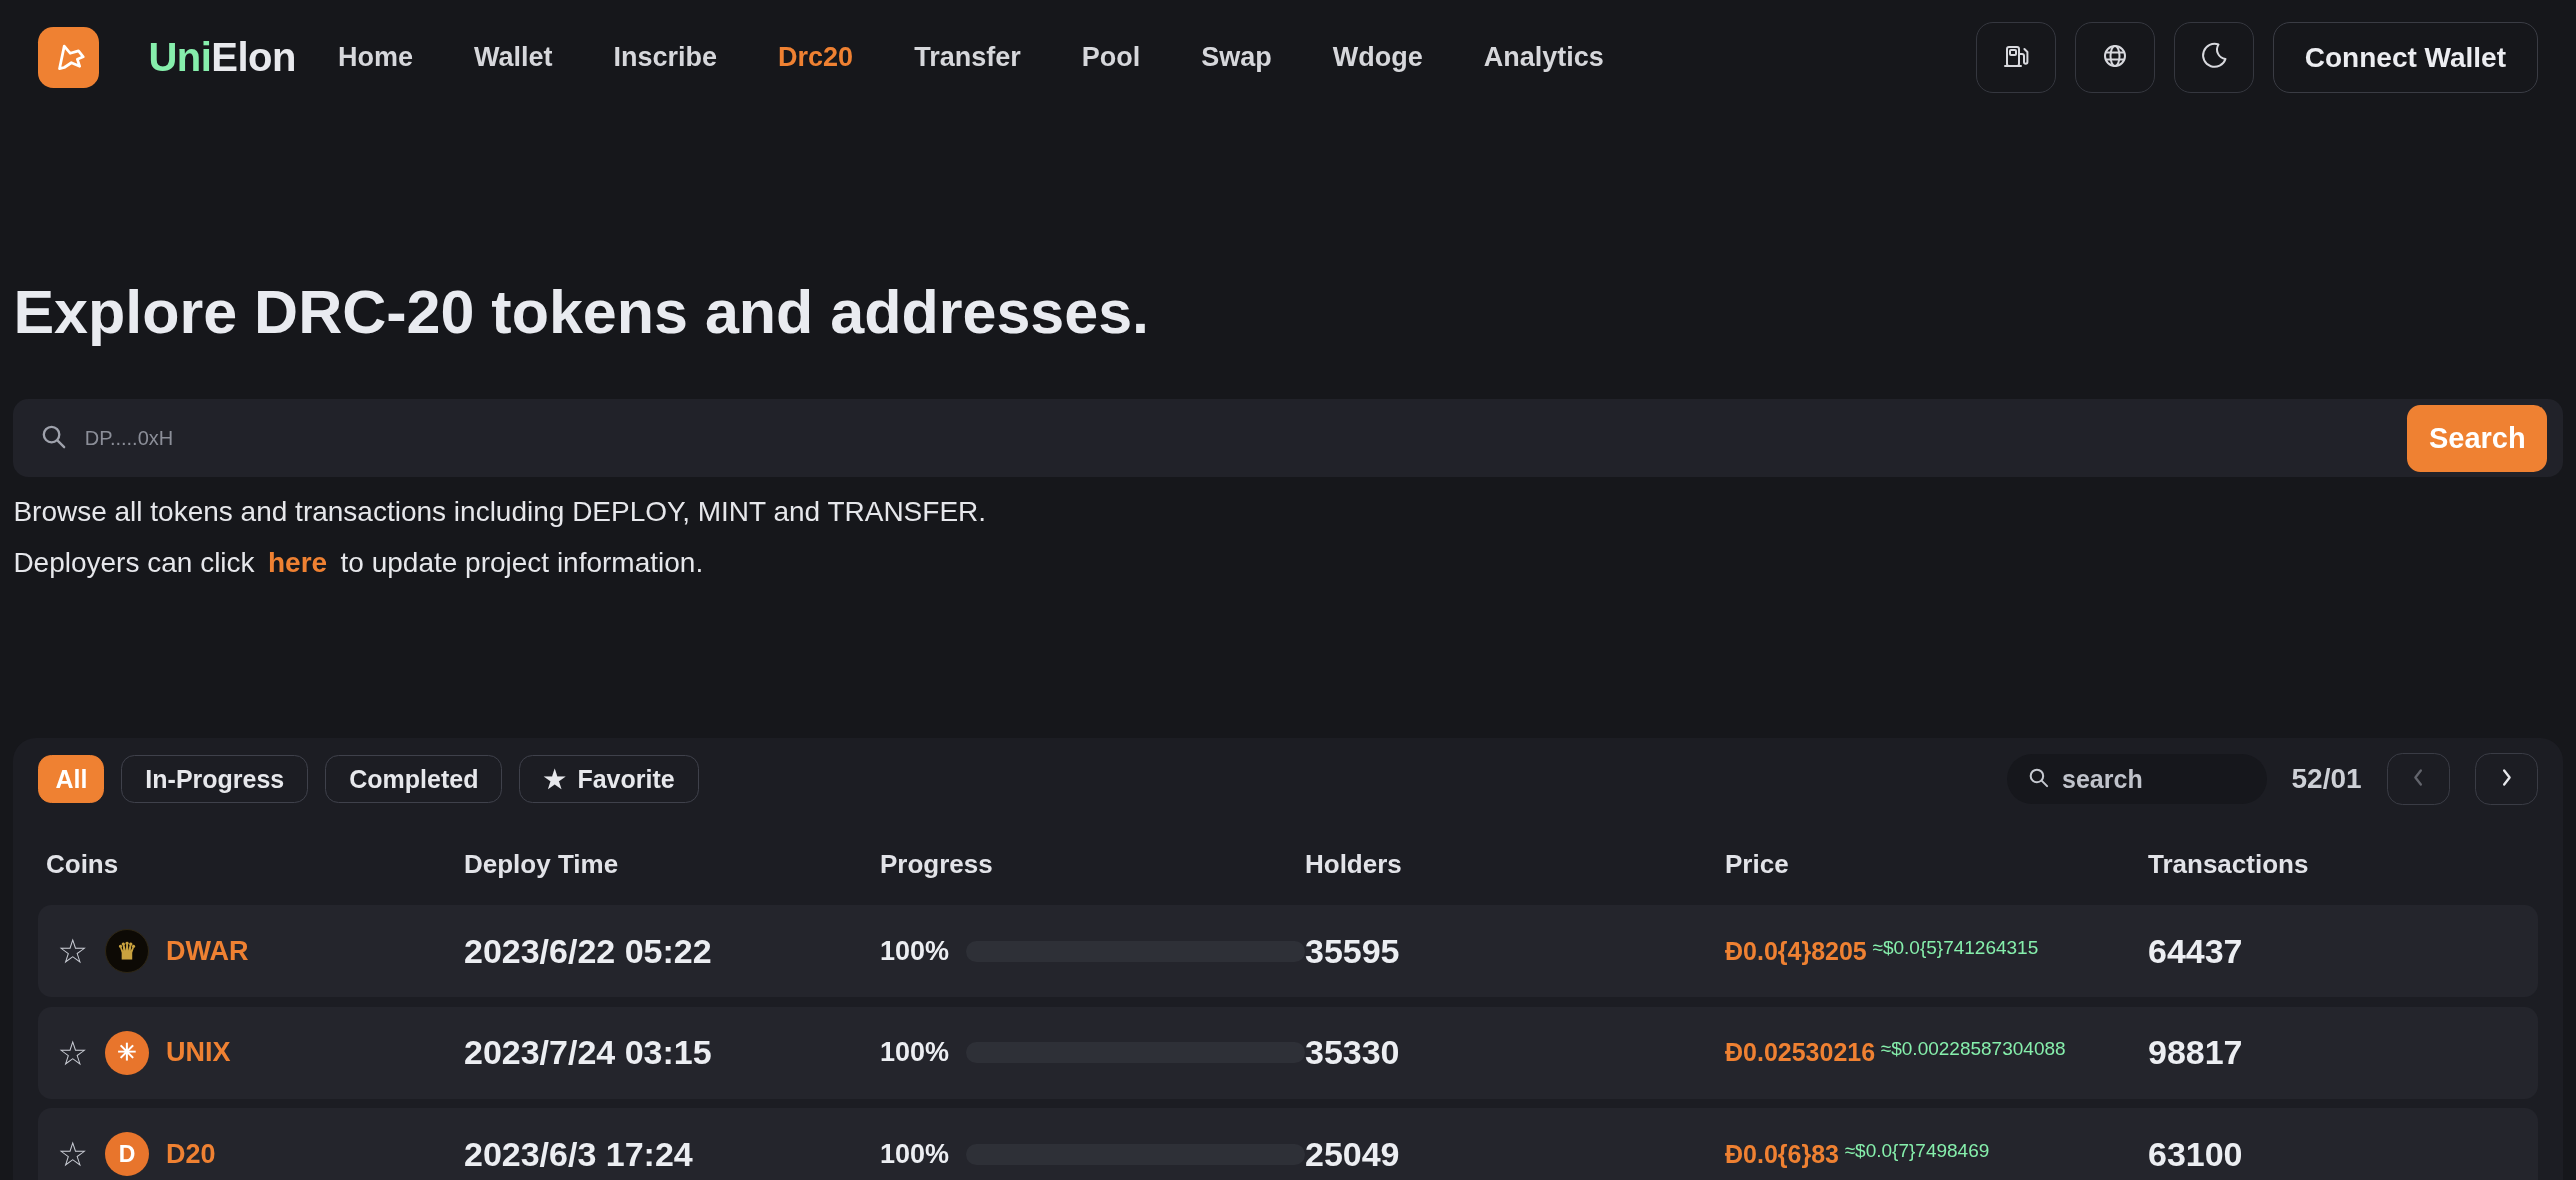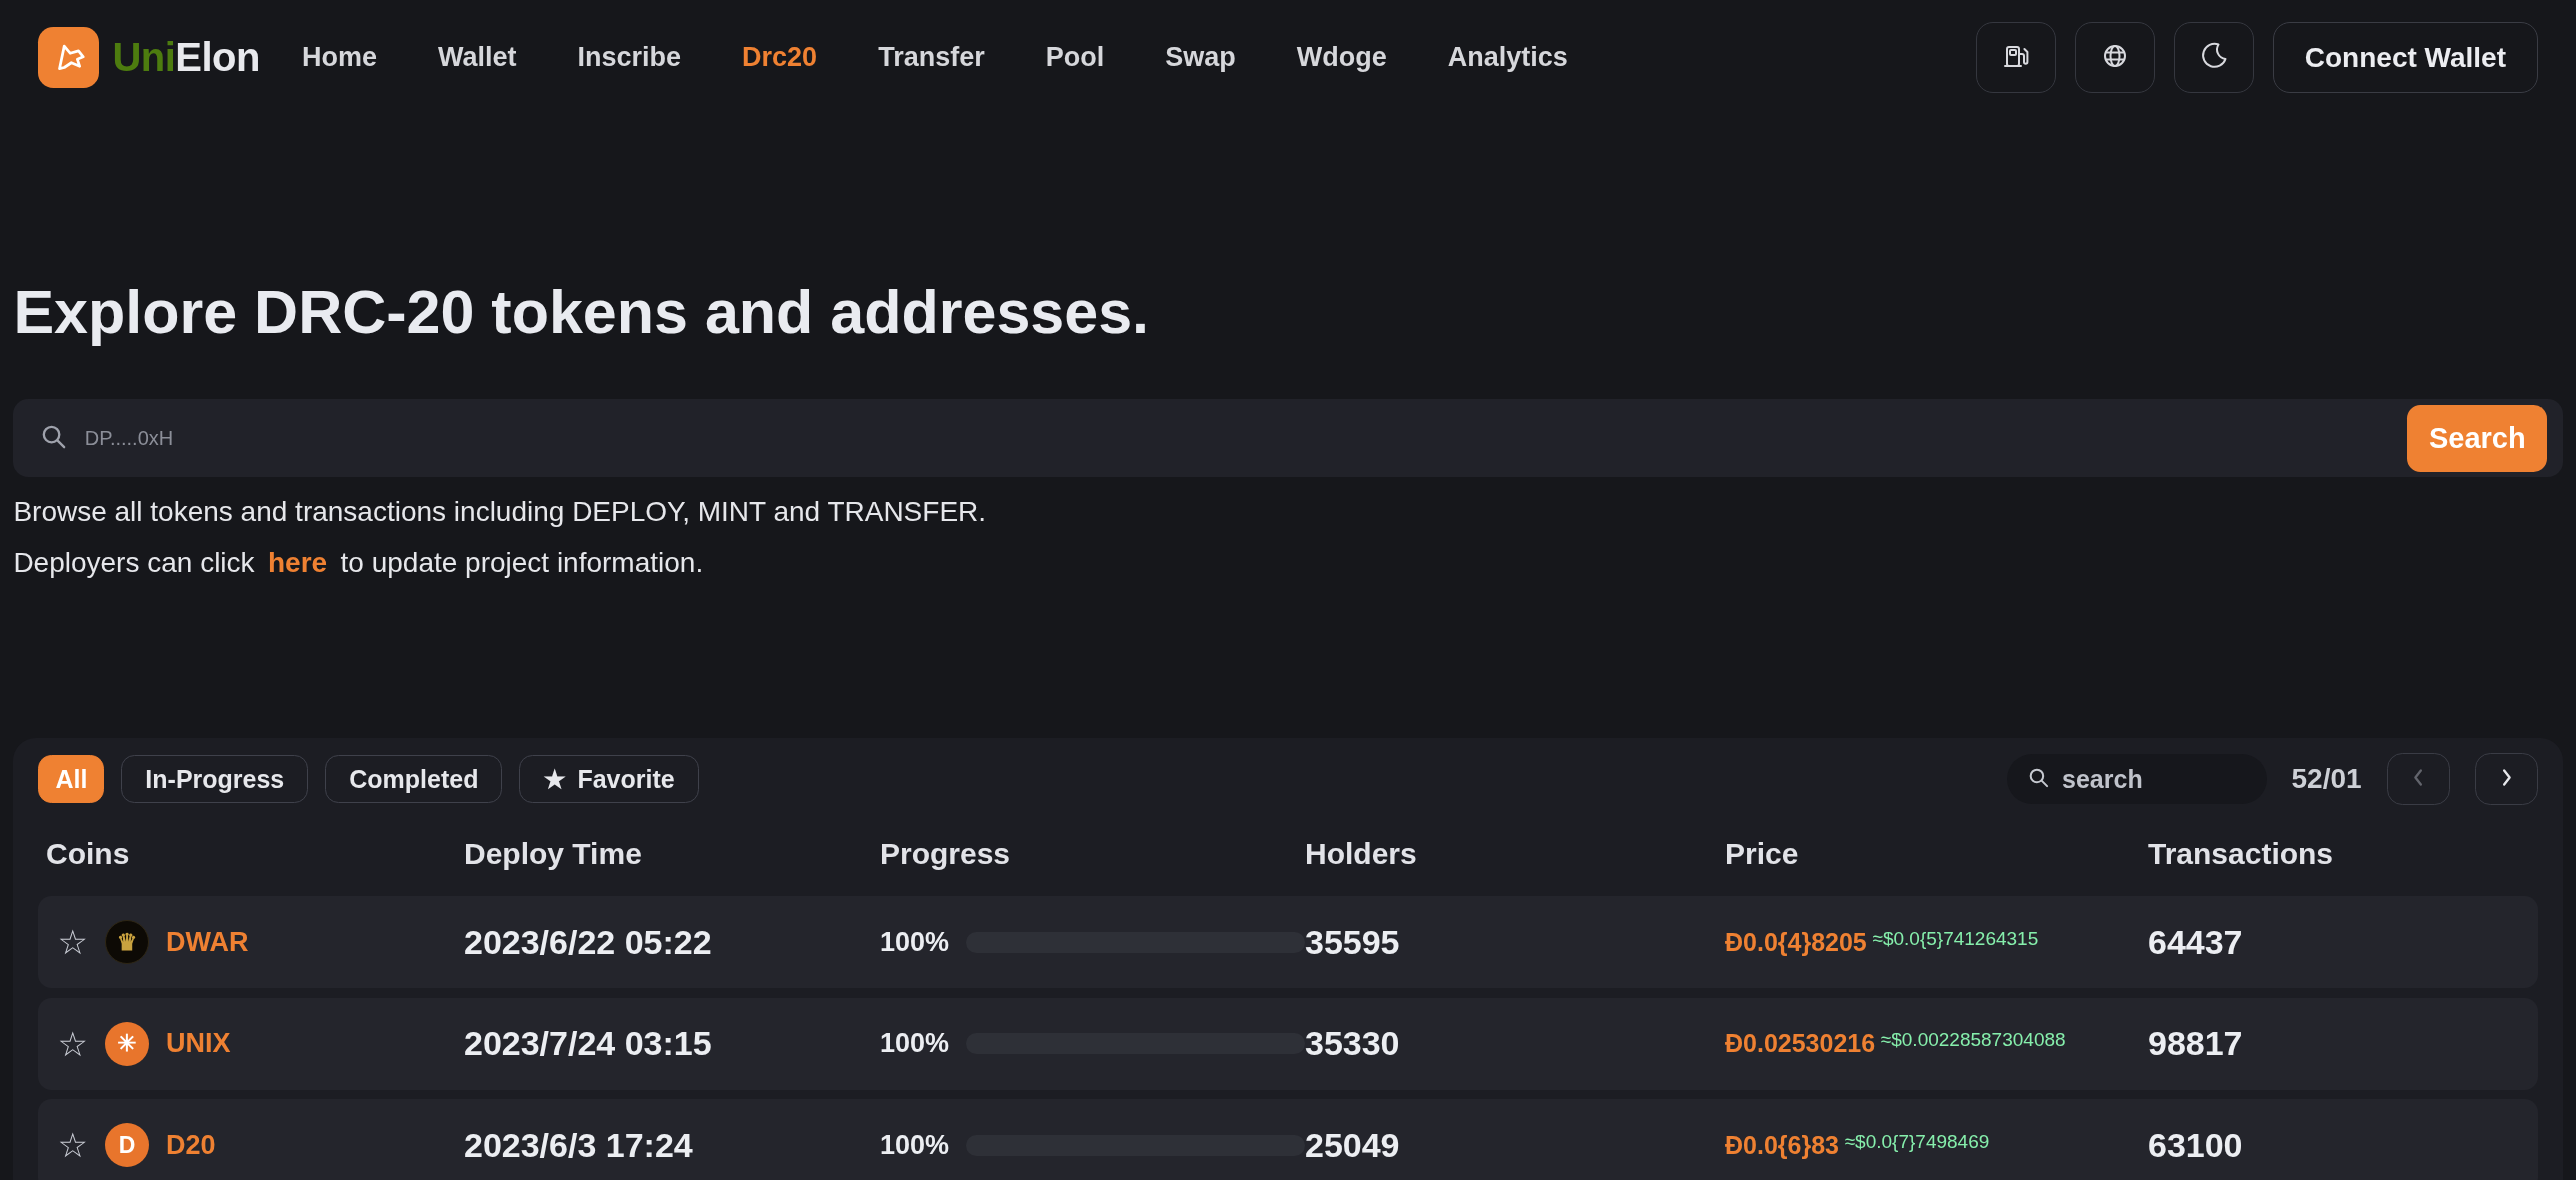--- a/index.html
+++ b/index.html
@@ -10,21 +10,21 @@
     width:2576px; height:1181px; background:#16171b; color:#e9eaef;
     overflow:hidden; display:flex; flex-direction:column;
   }
 
   
   .topbar { height:115px; display:flex; align-items:center; padding:0 38px; flex:0 0 auto; }
   .brand { display:flex; align-items:center; gap:13.4px; cursor:pointer; }
   .brand-icon { width:61px; height:61px; border-radius:15.3px; background:#ef8132;
     display:flex; align-items:center; justify-content:center; }
   .brand-text { font-size:40px; font-weight:800; letter-spacing:-0.5px; }
-  .brand-first { color:#4d7c0f; } .brand-second { color:#e8e9ed; }
+  .brand-first { color:#86efac;margin-left:36px; } .brand-second { color:#e8e9ed; }
   .nav { display:flex; align-items:center; gap:61px; margin-left:42px; }
   .nav-item { font-size:27px; font-weight:700; color:#d6d7db; text-decoration:none; cursor:pointer; }
   .nav-item.active { color:#ef8132; }
   .top-right { margin-left:auto; display:flex; align-items:center; gap:19px; }
   .icon-btn { width:80px; height:71px; border-radius:17px; border:1.9px solid #35373f;
     background:transparent; display:flex; align-items:center; justify-content:center;
     color:#d8d9de; cursor:pointer; }
   .connect-btn { height:71px; border-radius:17px; border:1.9px solid #3a3c44; background:transparent;
     color:#ecedf1; font-size:28px; font-weight:700; padding:0 31px; cursor:pointer;
     font-family:"Liberation Sans", sans-serif; }
@@ -63,21 +63,21 @@
     font-size:25px; font-weight:600; color:#d8dade; font-family:"Liberation Sans", sans-serif; }
   .mini-search input::placeholder { color:#c0c3cb; }
   .page-label { font-size:28px; font-weight:700; color:#cdd0d6; }
   .page-btn { width:63px; height:52px; border-radius:15.3px; border:1.9px solid #3a3c45;
     background:transparent; display:flex; align-items:center; justify-content:center; cursor:pointer; }
   .page-btn.prev { color:#62646c; }
   .page-btn.next { color:#e6e7eb; }
 
   
   .tgrid { display:grid; grid-template-columns:418px 416px 425px 420px 423px 1fr; align-items:center; }
-  .thead { margin-top:32px; padding-left:7.6px; font-size:30px; font-weight:700; color:#e2e3e8; }
+  .thead { margin-top:44px; padding-left:7.6px; font-size:26px; font-weight:700; color:#e2e3e8; }
   .trow { height:92px; background:#24252c; border-radius:13.4px; margin-top:9.6px;
     padding-left:7.6px; cursor:pointer; }
   .trow.first { margin-top:25px; }
   .coin-cell { display:flex; align-items:center; gap:17px; padding-left:11.5px; }
   .fav-star { font-size:34px; line-height:1; color:#c9ccd4; cursor:pointer; }
   .avatar { width:44px; height:44px; border-radius:50%; display:flex; align-items:center;
     justify-content:center; font-size:23px; font-weight:800; flex:0 0 auto; }
   .symbol { color:#ef8132; font-size:27px; font-weight:700; }
   .cell-time, .cell-holders, .cell-tx { color:#eceef2; font-size:34px; font-weight:600; }
   .progress-cell { display:flex; align-items:center; gap:17px; }

